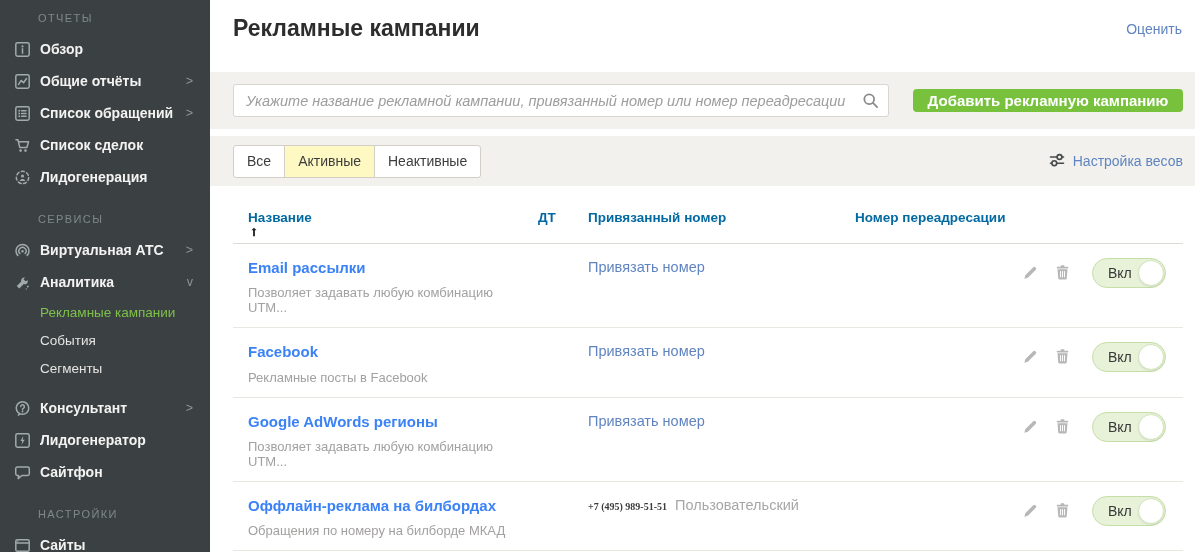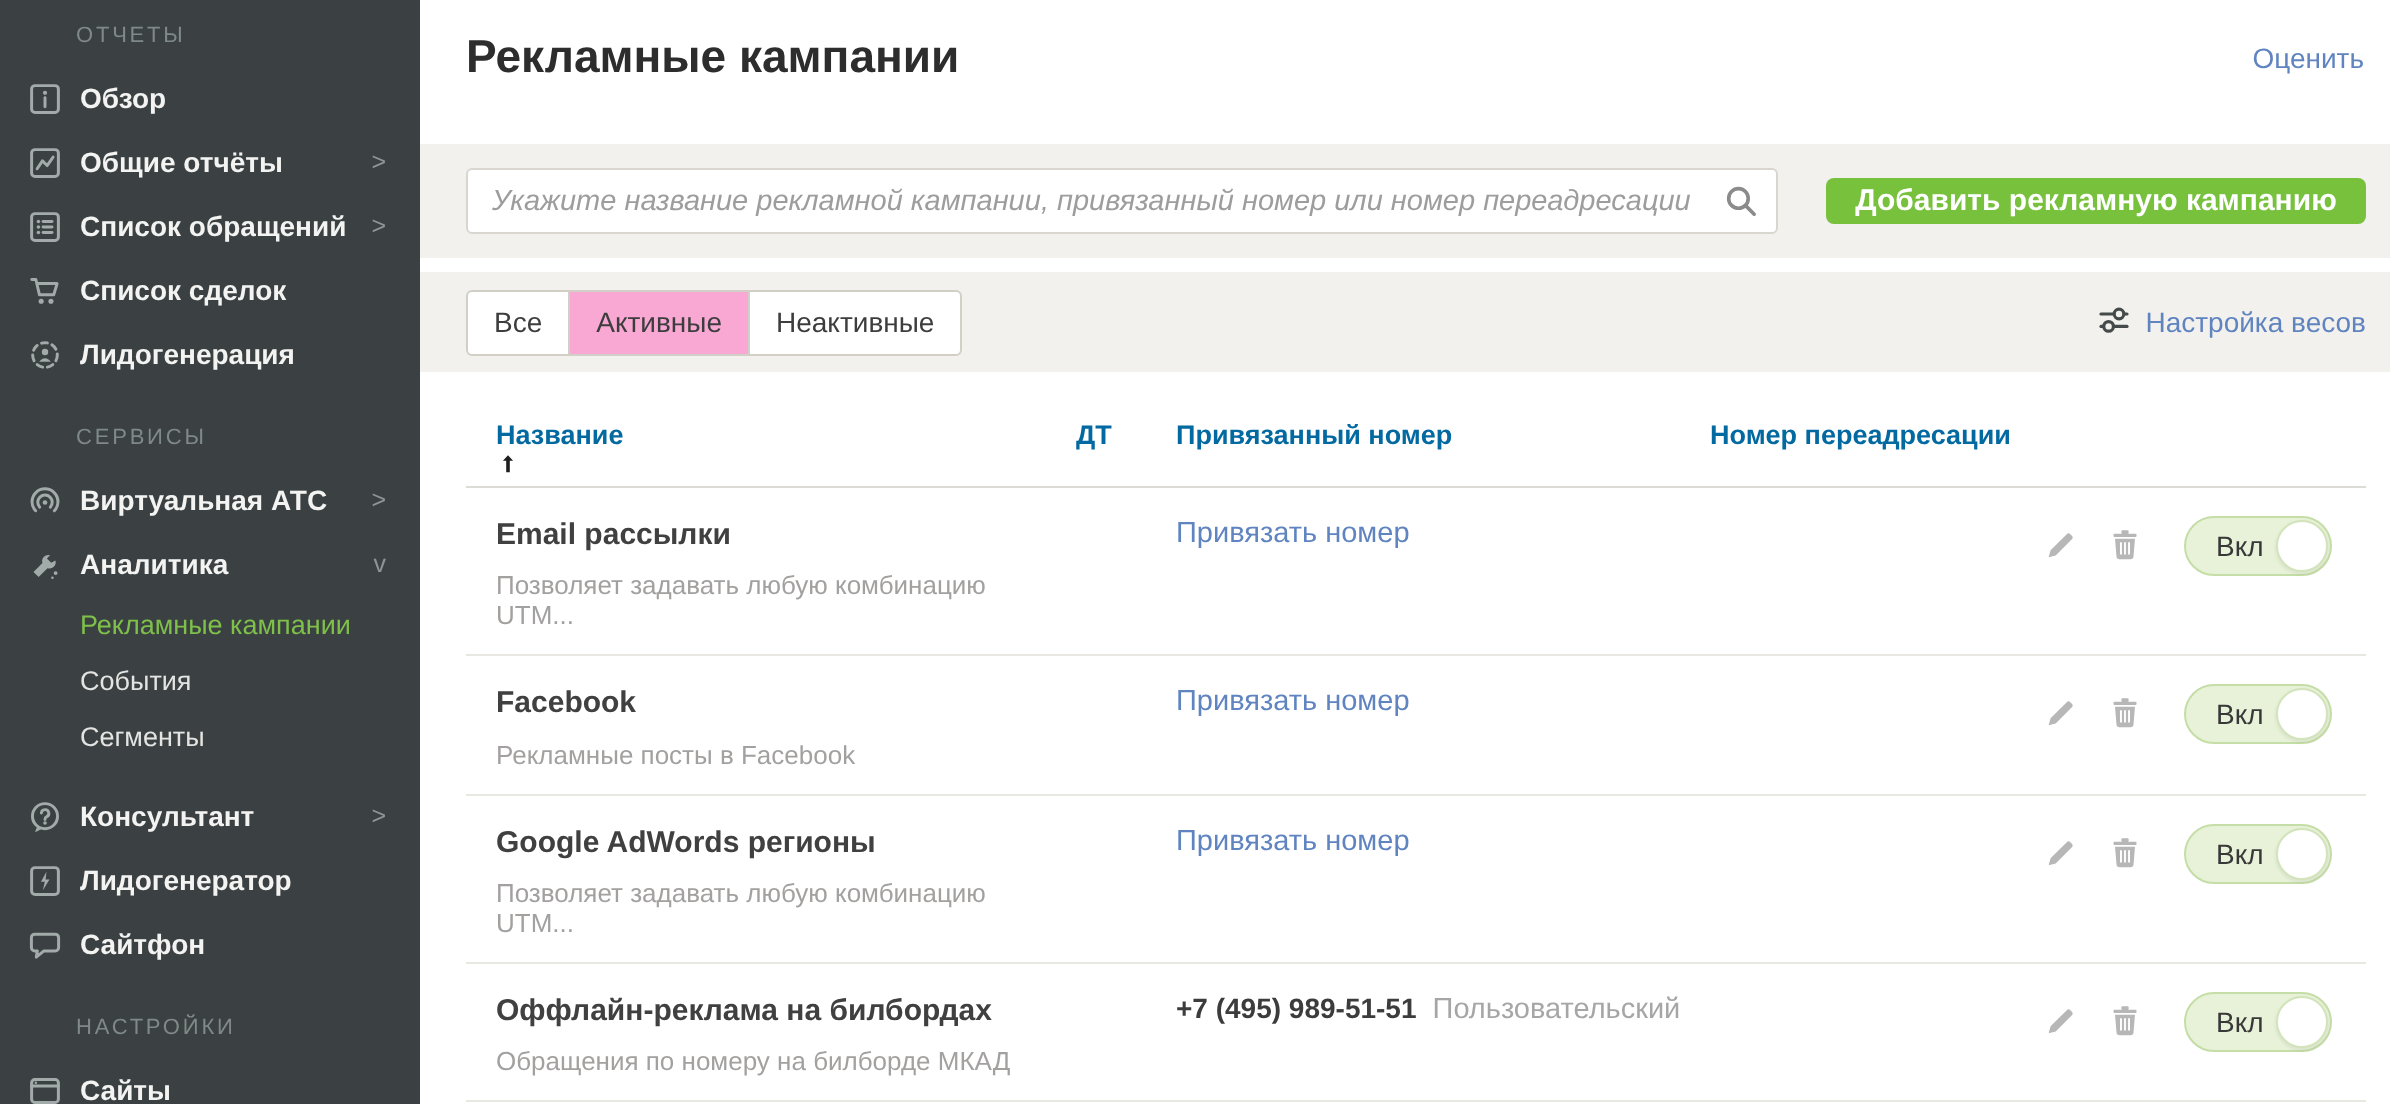--- a/index.html
+++ b/index.html
@@ -37,40 +37,40 @@
   .search-ico { position:absolute; right:10px; top:8px; width:17px; height:17px; cursor:pointer; }
 
   .add-btn { width:270px; height:23px; background:#77c13d; border:none; border-radius:4px; color:#fff;
     font-family:"Liberation Sans","DejaVu Sans",sans-serif; font-size:15px; font-weight:700; cursor:pointer; }
 
   .seg { display:flex; }
   .seg button { height:33px; padding:0 13px; background:#fff; border:1px solid #d2cfc7; margin-left:-1px;
     font-family:"Liberation Sans","DejaVu Sans",sans-serif; font-size:14px; color:#3d3d3d; cursor:pointer; }
   .seg button:first-child { border-radius:3px 0 0 3px; margin-left:0; }
   .seg button:last-child { border-radius:0 3px 3px 0; }
-  .seg button.active { background:#f9a8d4; }
+  .seg button.active { background:#fef9c3; }
 
   .weights-link { margin-left:auto; display:flex; align-items:center; gap:8px; color:#5f84c0; font-size:14px; cursor:pointer; }
 
   
   .table { padding:0 12px 0 23px; }
   .thead { display:grid; grid-template-columns:300px 55px 267px 167px 70px 91px;
     padding-top:24px; border-bottom:1px solid #dddbd5; }
   .th { font-size:13.5px; font-weight:700; color:#0369a1; padding-bottom:3px; }
   .th.name { padding-left:15px; }
   .th.dt { padding-left:5px; }
   .sort-arrow { display:block; margin:1px 0 2px 0; cursor:pointer; width:12px; height:12px; }
 
   .row { display:grid; grid-template-columns:300px 55px 267px 167px 70px 91px;
     min-height:62px; padding:14px 0 12px 0; border-bottom:1px solid #e9e7e2; }
   .cell-name { padding-left:15px; padding-right:12px; }
-  .row-name { color:#404040; font-size:15px; font-weight:700; text-decoration:none; cursor:pointer; line-height:1.35; display:inline-block; }
+  .row-name { color:#3b82f6; font-size:15px; font-weight:700; text-decoration:none; cursor:pointer; line-height:1.35; display:inline-block; }
   .row-desc { color:#a3a1a0; font-size:13px; margin-top:7px; }
   .bind-link { color:#5f84c0; font-size:14.5px; text-decoration:none; cursor:pointer; }
-  .phone { color:#3c3c3c; font-size:14px; font-weight:700; }
+  .phone { color:#3c3c3c; font-size:10px; font-weight:700;font-family:Liberation Serif, serif; }
   .phone-type { color:#a6a6a6; font-size:14.5px; margin-left:8px; }
   .cell-actions { display:flex; gap:15px; padding-top:6px; }
   .act-ico { width:17px; height:17px; cursor:pointer; }
 
   .toggle { position:relative; width:74px; height:30px; border:1px solid #c5dda6; background:#e8f2d9;
     border-radius:16px; cursor:pointer; display:flex; align-items:center; }
   .toggle-label { margin-left:15px; font-size:14px; color:#383838; }
   .toggle-knob { position:absolute; top:1px; right:1px; width:26px; height:26px; border-radius:50%;
     background:#fff; border:1px solid #d3e4bd; box-shadow:0 1px 2px rgba(0,0,0,0.08); }
 </style>

